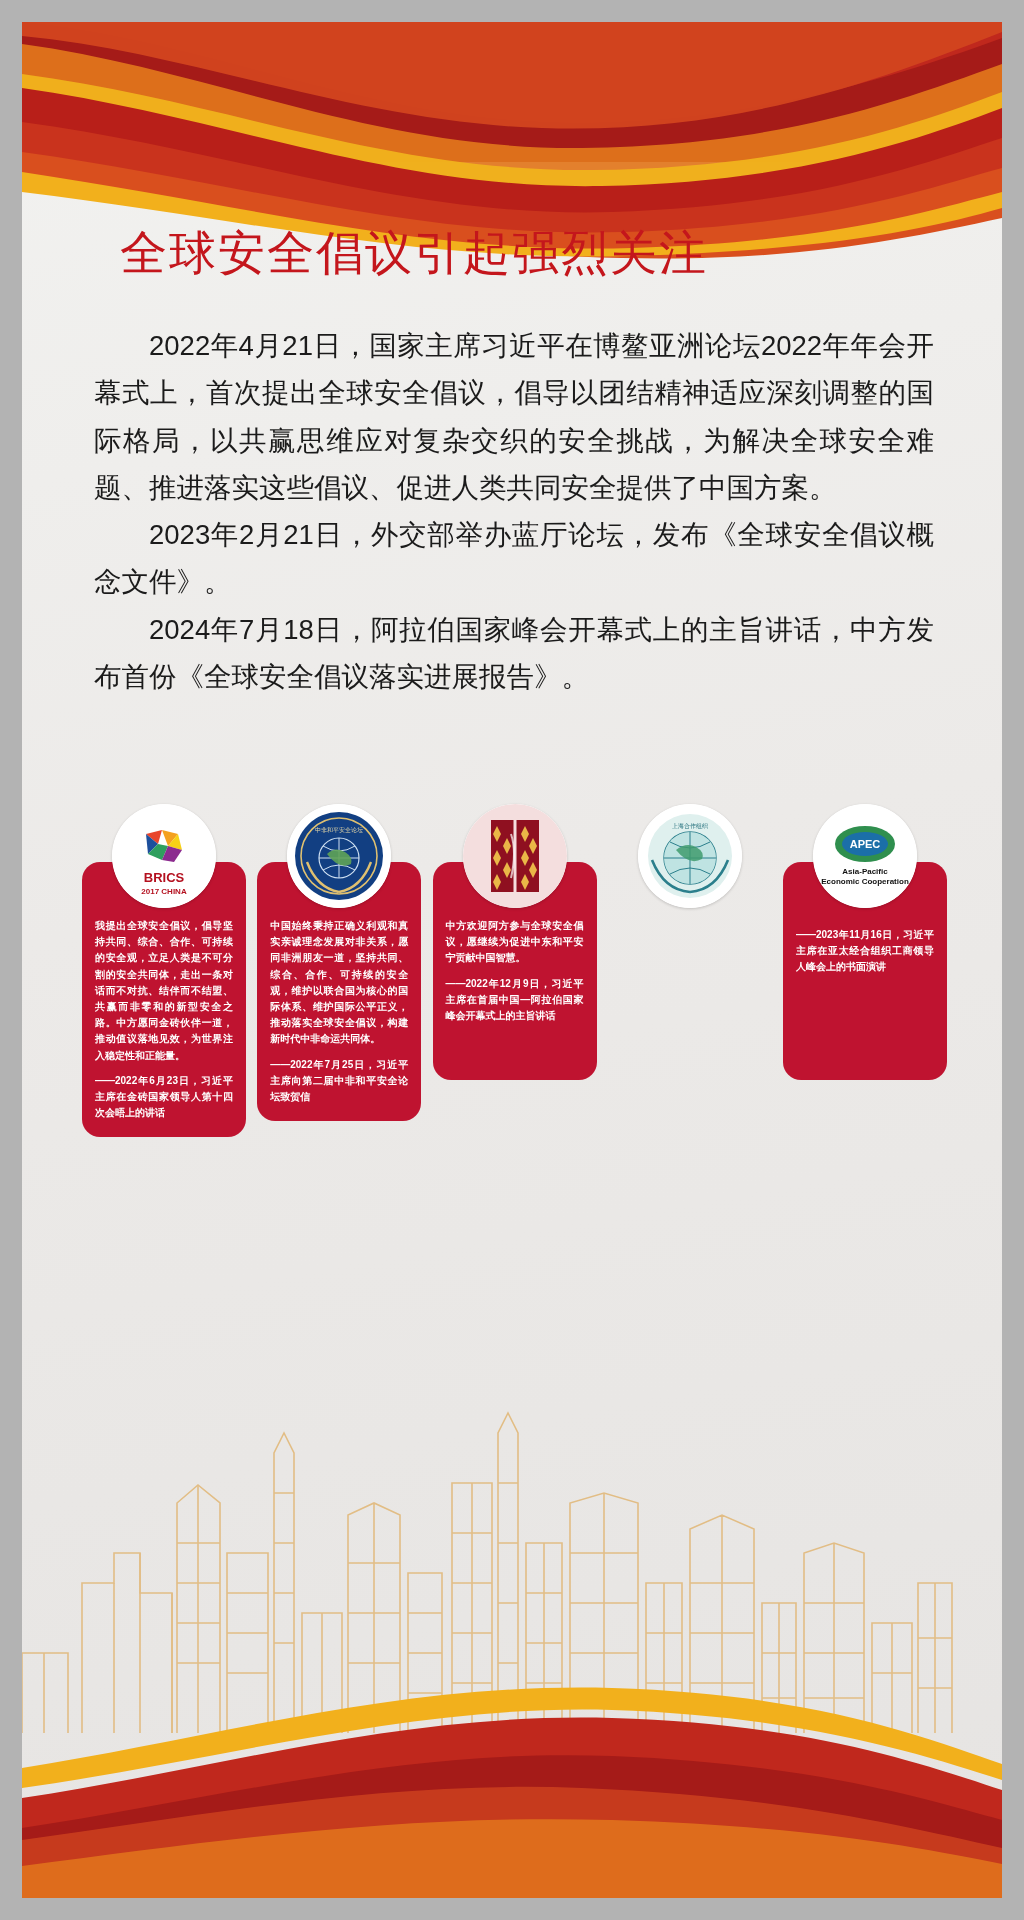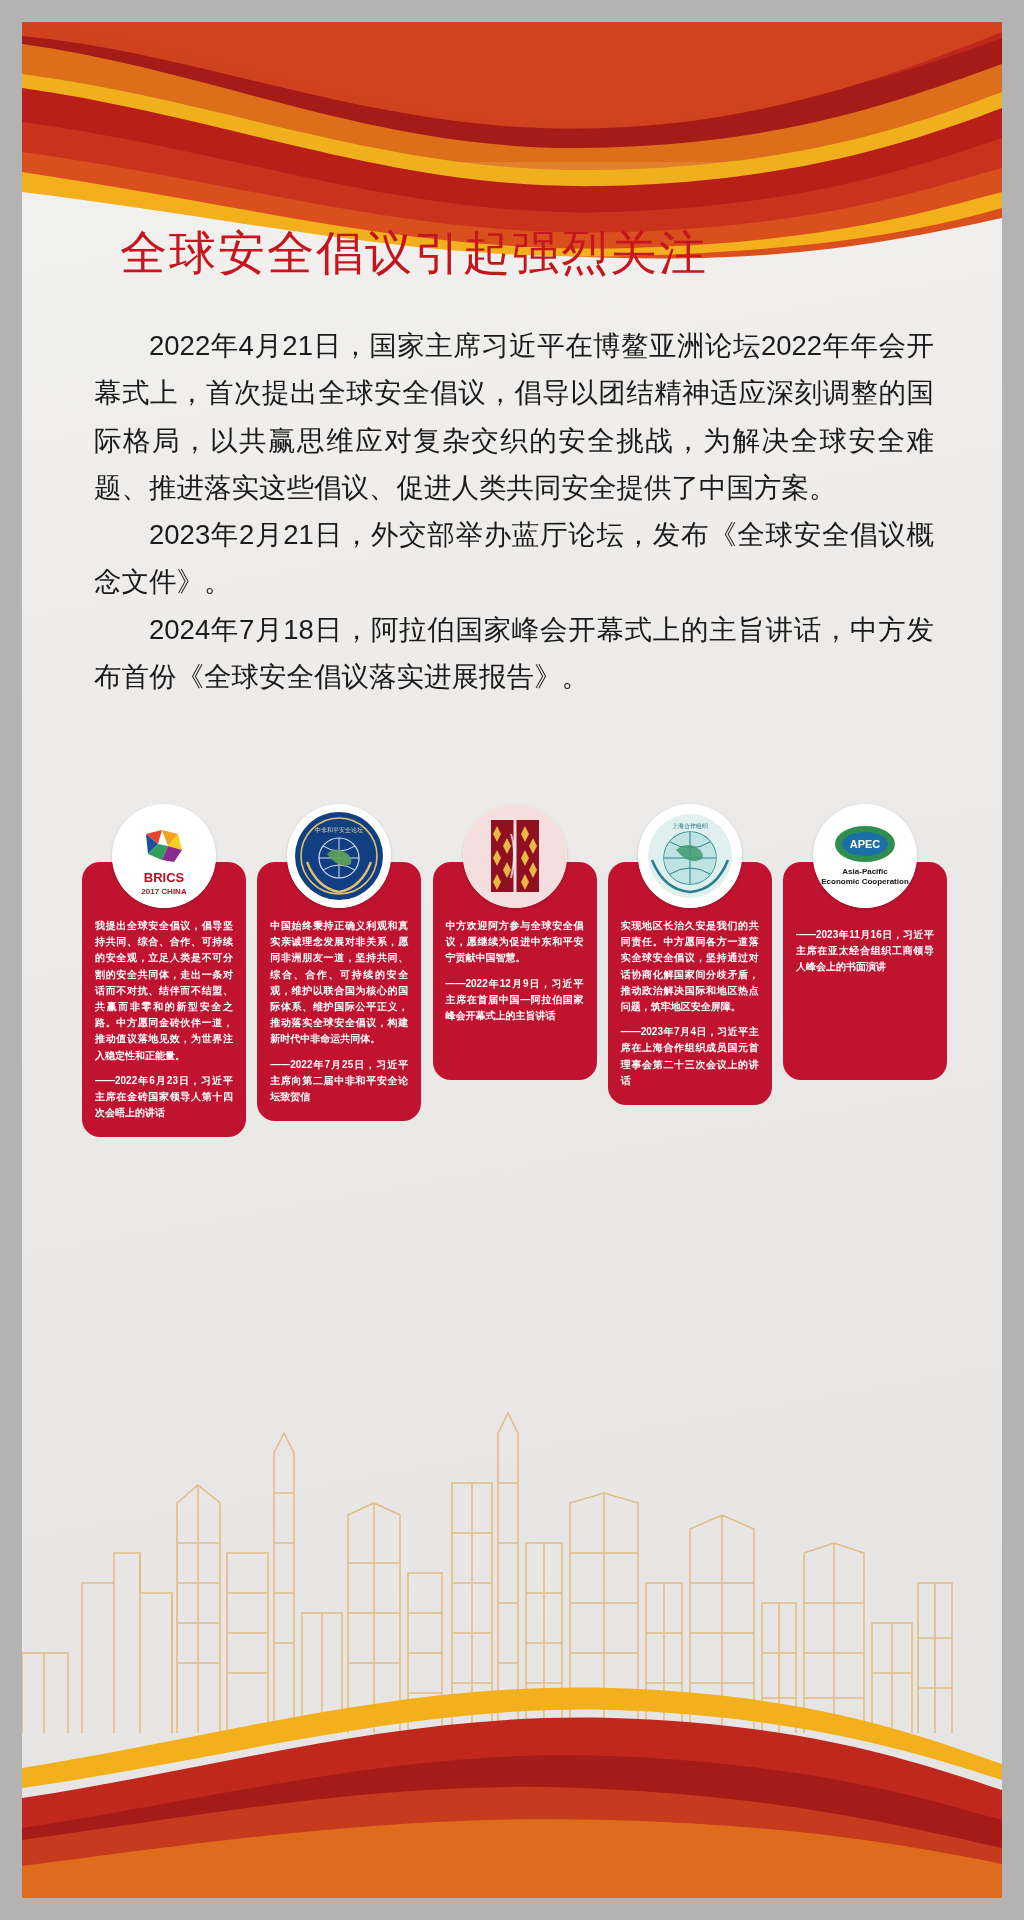--- a/index.html
+++ b/index.html
@@ -223,24 +223,20 @@
           <circle cx="52" cy="52" r="52" fill="#fff"></circle>
           <circle cx="52" cy="52" r="42" fill="#dff0ee"></circle>
           <circle cx="52" cy="54" rx="26" r="26" fill="none" stroke="#2b7f8c" stroke-width="1.4"></circle>
           <ellipse cx="52" cy="54" rx="26" ry="26" fill="#bfe3e2"></ellipse>
           <path d="M26,54 h52 M52,28 v52 M32,38 q20,12 40,0 M32,70 q20,-12 40,0" stroke="#2b7f8c" stroke-width="1" fill="none"></path>
           <path d="M38,46 q10,-8 20,-3 q9,5 6,12 q-13,7 -26,-9" fill="#3f9b6d" opacity=".85"></path>
           <path d="M14,56 q12,30 38,32 M90,56 q-12,30 -38,32" stroke="#2b7f8c" stroke-width="2.6" fill="none"></path>
           <text x="52" y="24" text-anchor="middle" font-family="Liberation Sans, sans-serif" font-size="6" fill="#1d6b78">上海合作组织</text>
         </svg>
       </div>
-      <div class="card-body">
-        <p class="para">实现地区长治久安是我们的共同责任。中方愿同各方一道落实全球安全倡议，坚持通过对话协商化解国家间分歧矛盾，推动政治解决国际和地区热点问题，筑牢地区安全屏障。</p>
-        <p class="src">——2023年7月4日，习近平主席在上海合作组织成员国元首理事会第二十三次会议上的讲话</p>
-      </div>
     </div>
 
     <div class="card">
       <div class="emblem">
         <svg width="104" height="104" viewBox="0 0 104 104">
           <circle cx="52" cy="52" r="52" fill="#fff"></circle>
           <ellipse cx="52" cy="40" rx="30" ry="18" fill="#2f8f4e"></ellipse>
           <ellipse cx="52" cy="40" rx="23" ry="12" fill="#1b6fa8"></ellipse>
           <text x="52" y="44" text-anchor="middle" font-family="Liberation Sans, sans-serif" font-size="11" font-weight="bold" fill="#ffffff">APEC</text>
           <text x="52" y="70" text-anchor="middle" font-family="Liberation Sans, sans-serif" font-size="8" font-weight="bold" fill="#111">Asia-Pacific</text>

